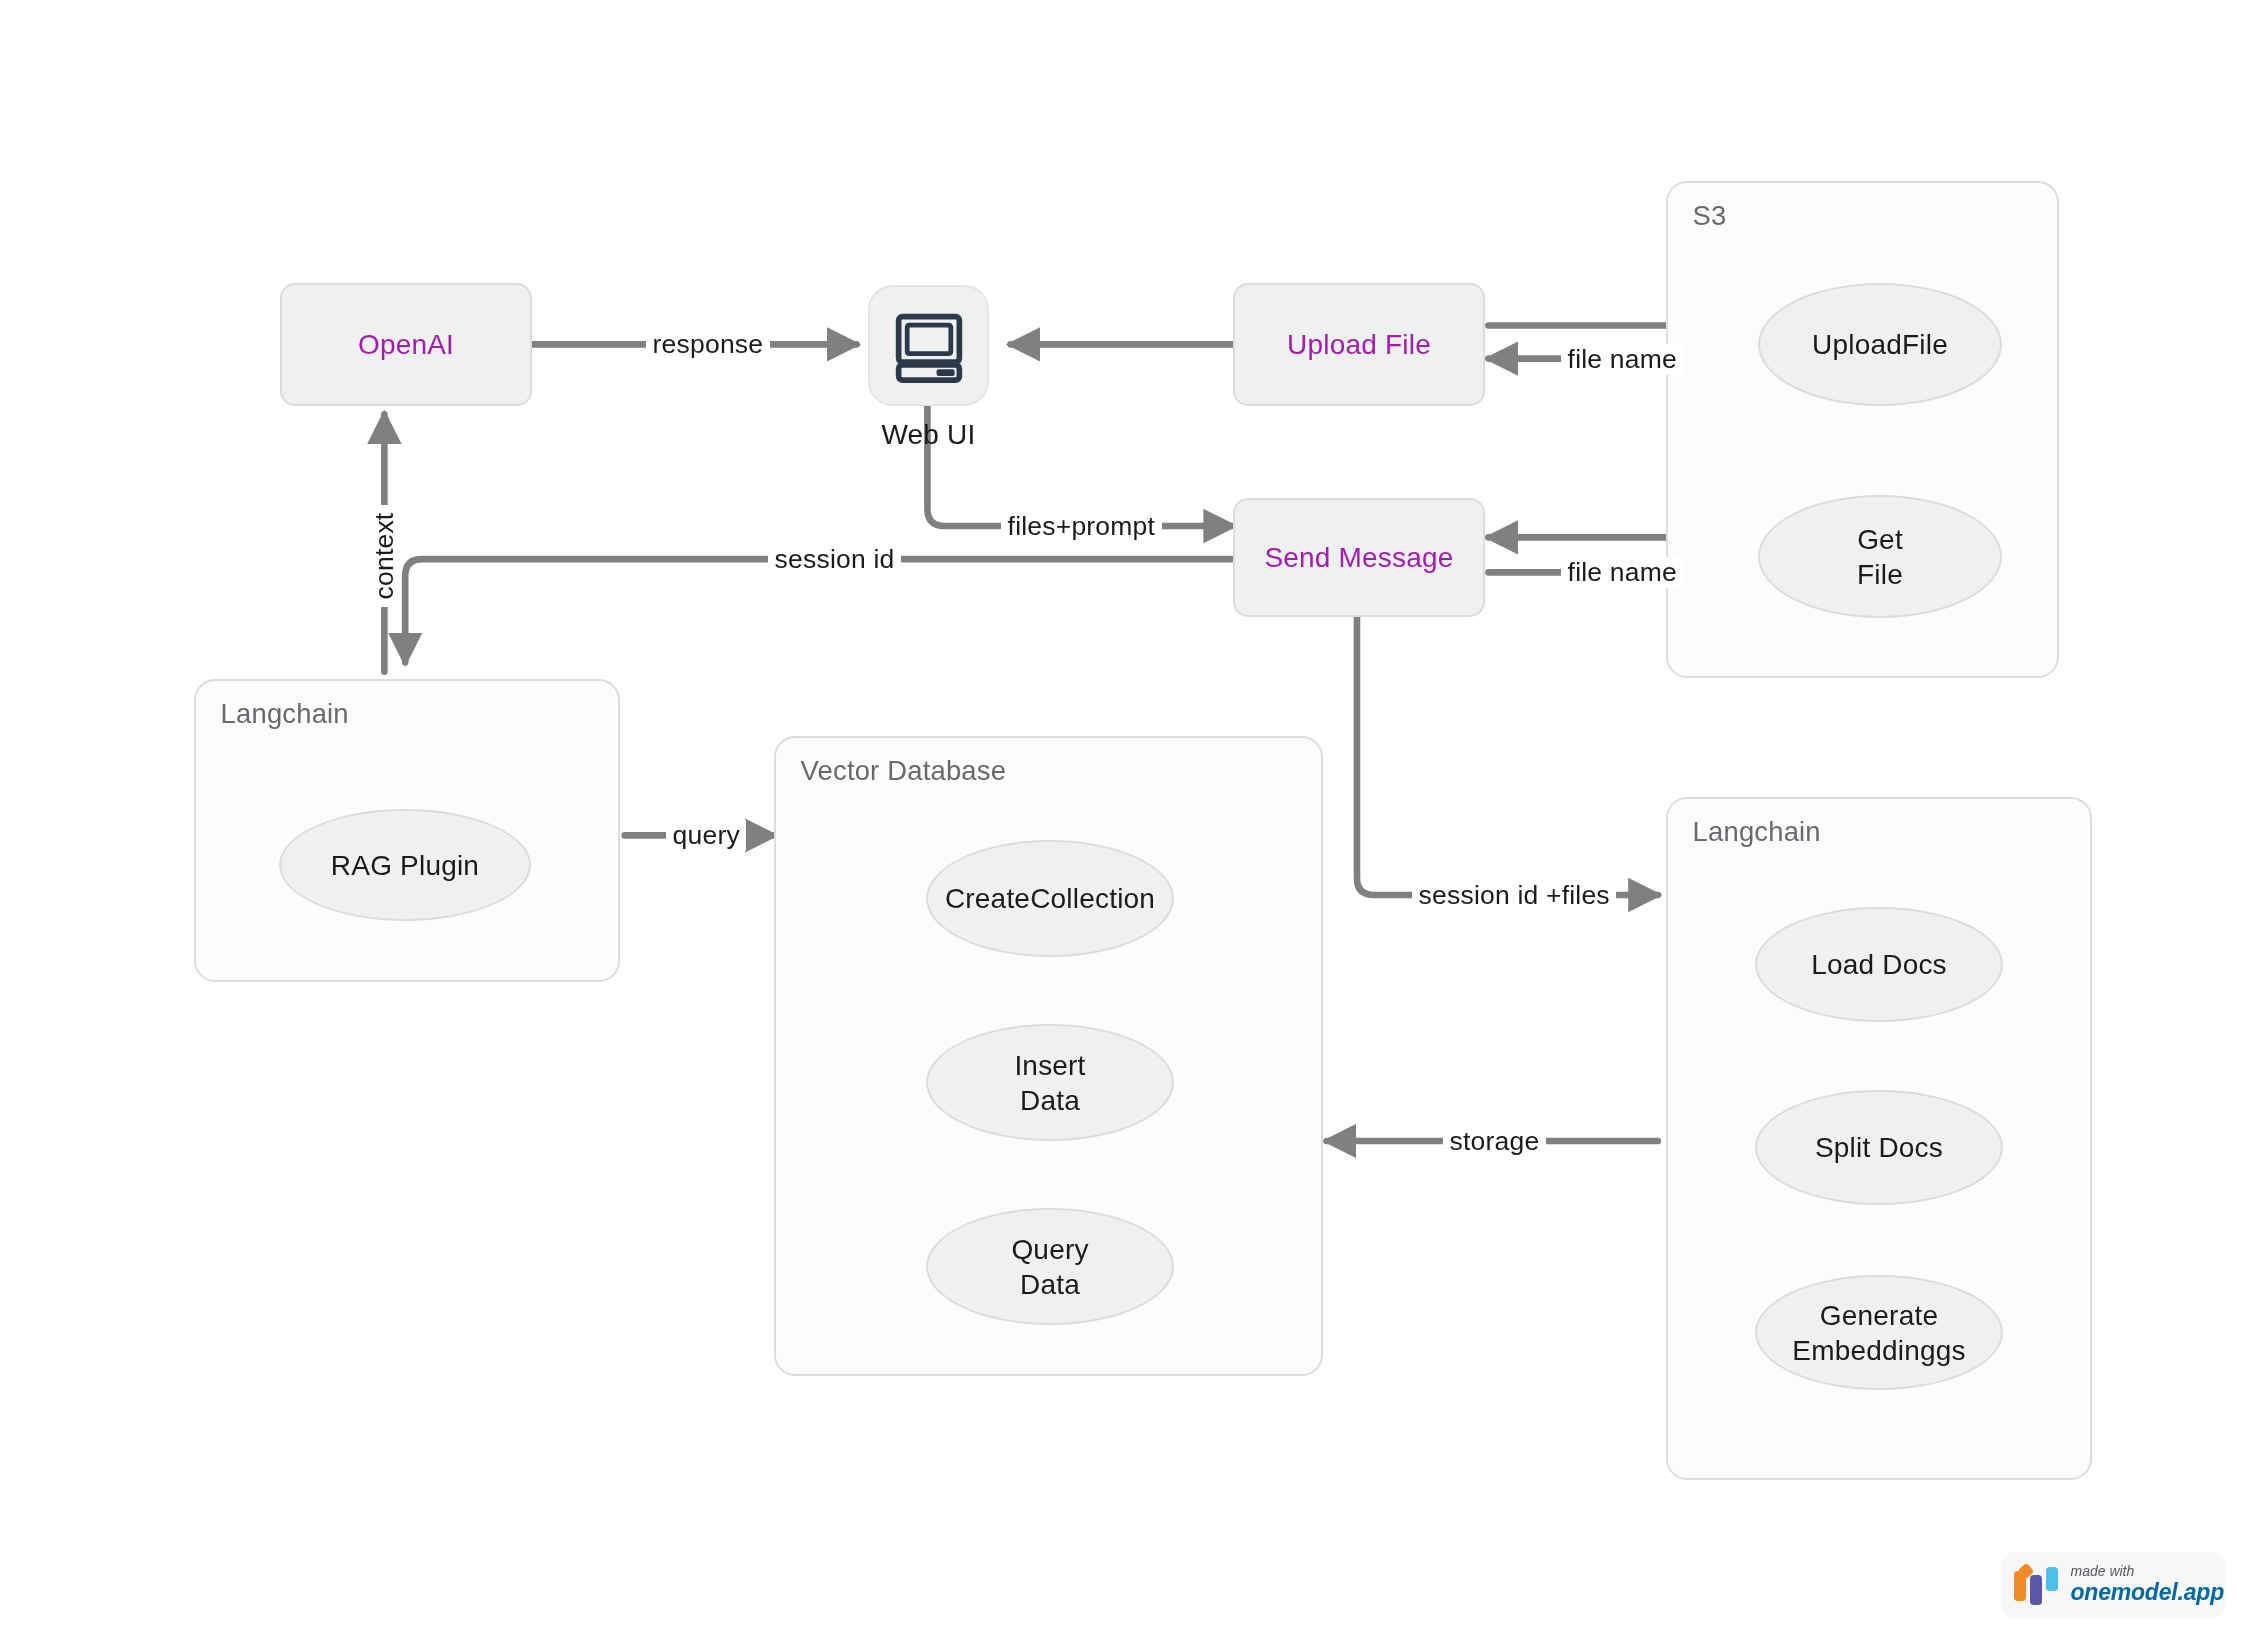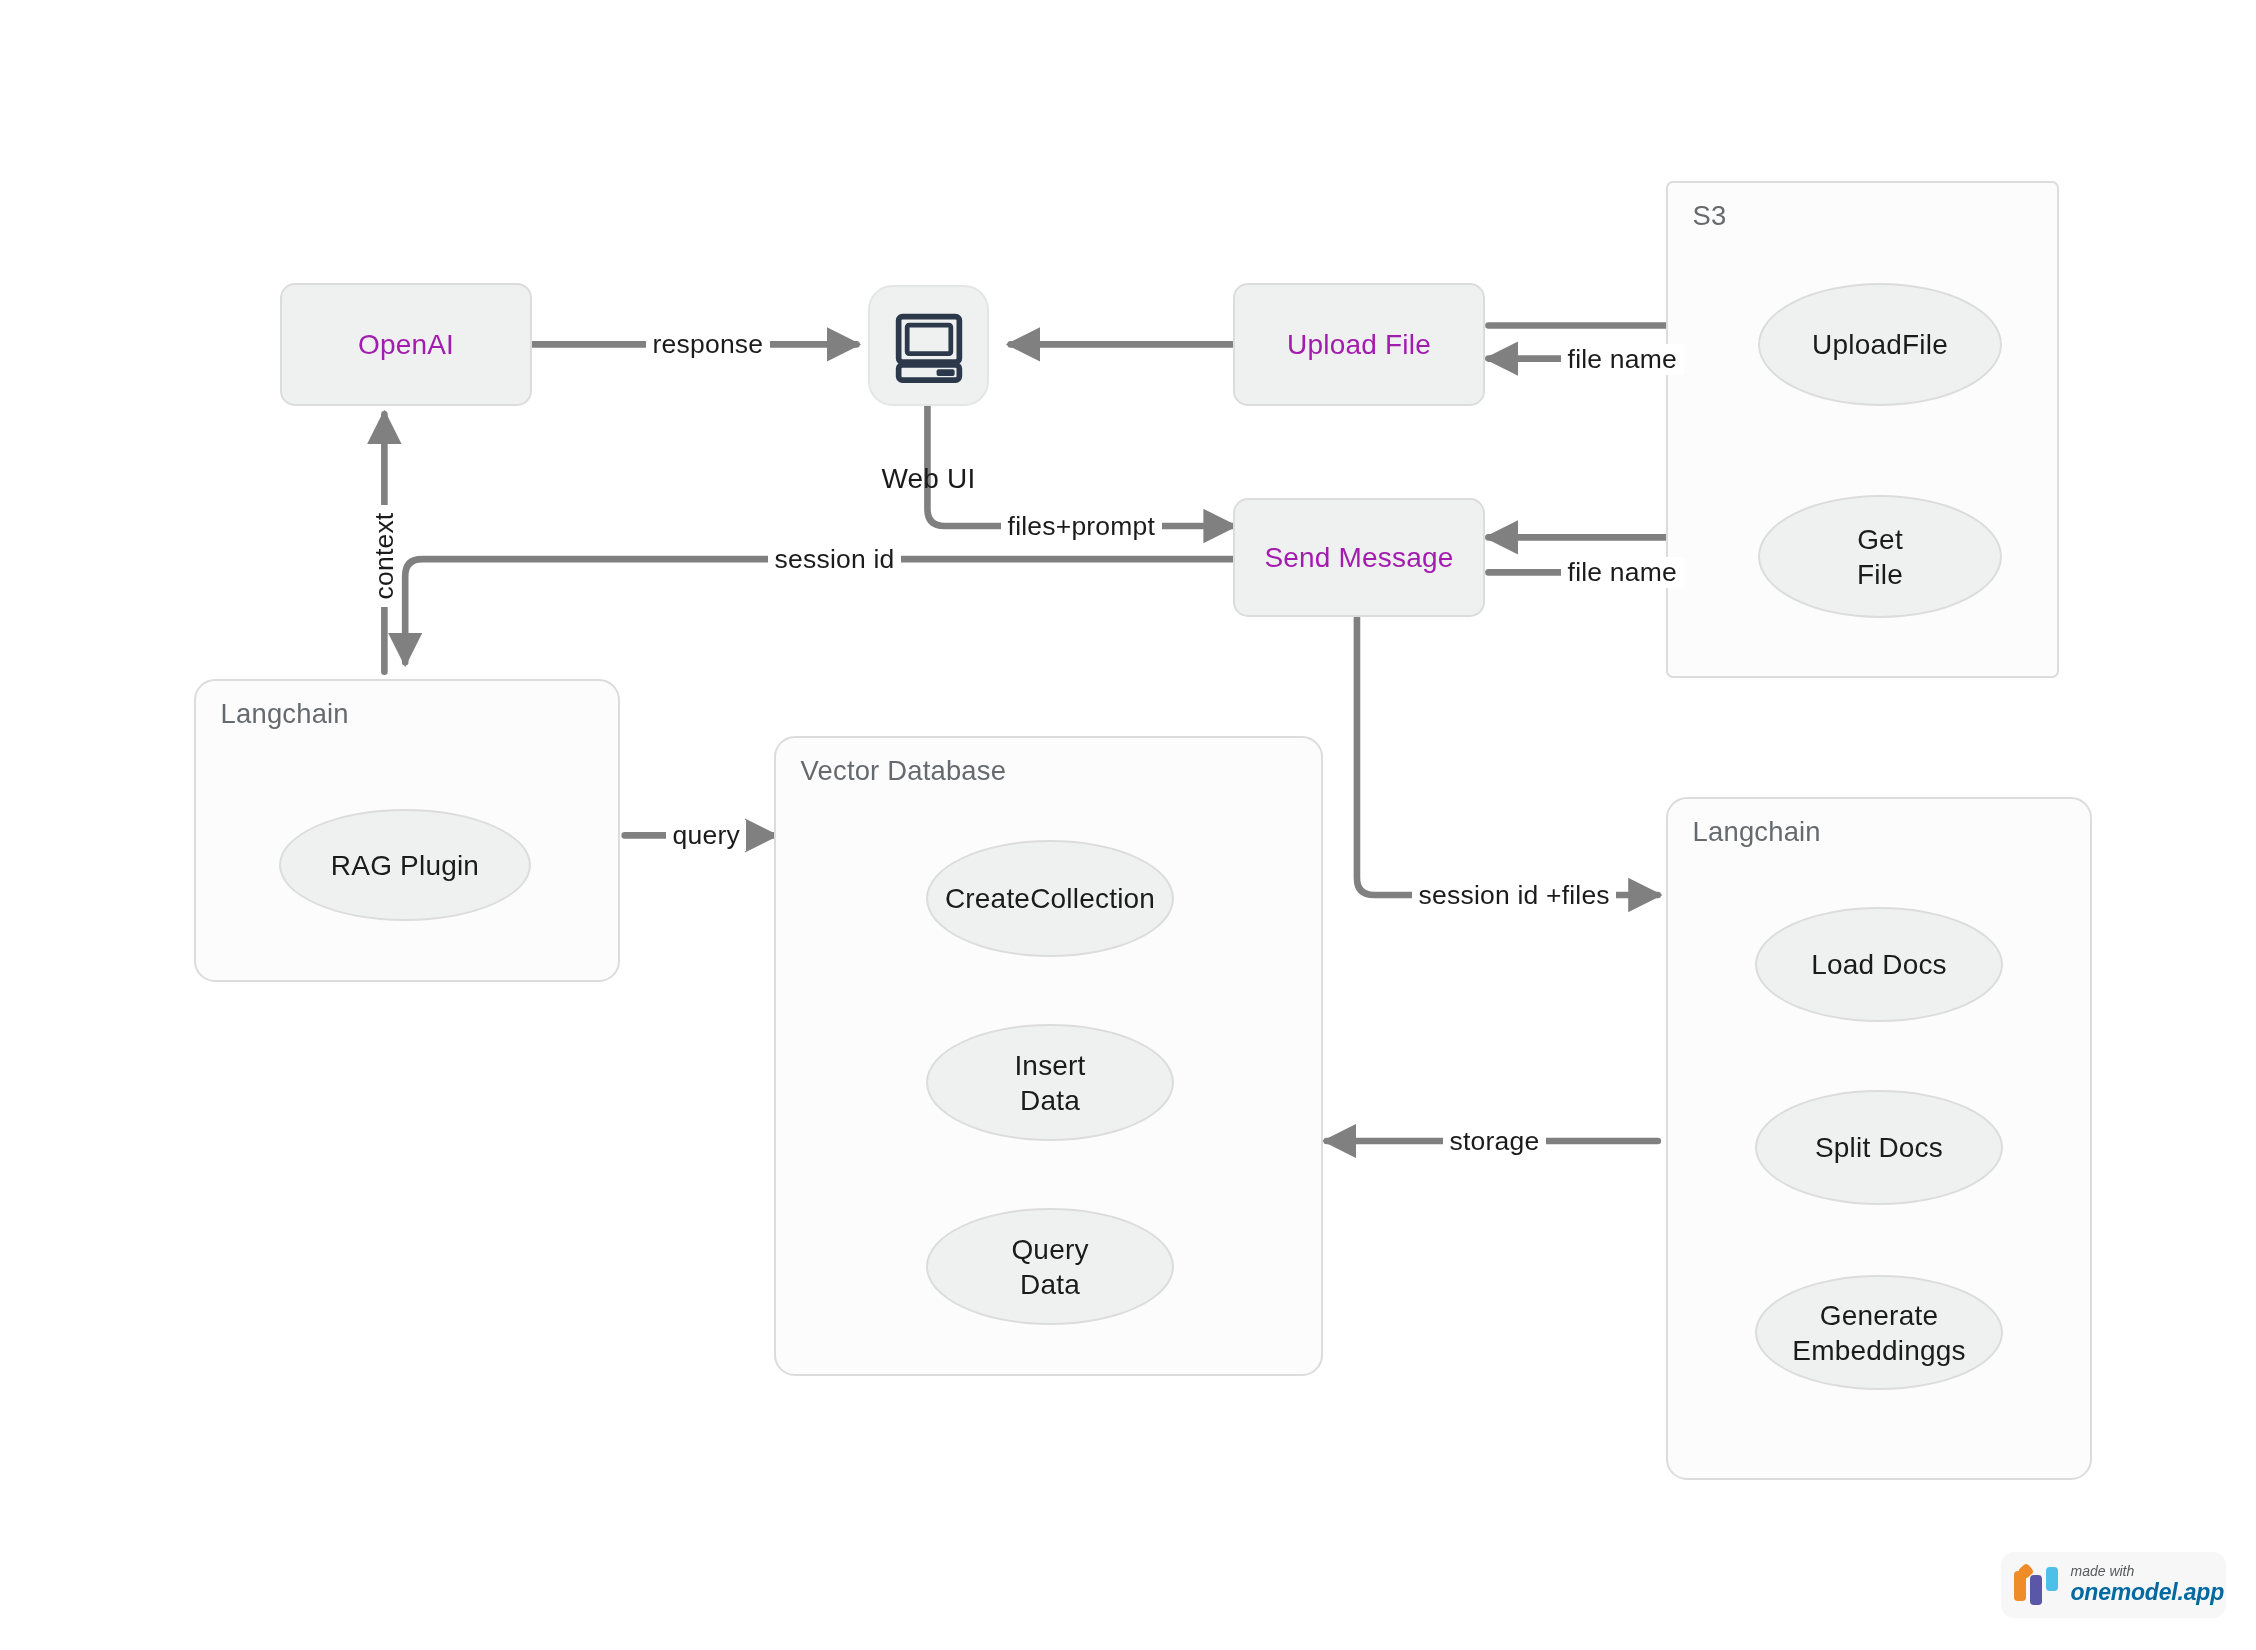--- a/index.html
+++ b/index.html
@@ -89,21 +89,20 @@
     justify-content: center;
   }
   .icon-node svg { display: block; }
   .icon-caption {
     position: absolute;
     font-size: 28px;
     color: #1b1b1b;
     text-align: center;
     white-space: nowrap;
     letter-spacing: 0.2px;
-    margin-top: 44px;
   }
 
   
   .edge-label {
     position: absolute;
     font-size: 26.5px;
     color: #1b1b1b;
     background: #ffffff;
     padding: 0 6.6px;
     white-space: nowrap;
@@ -183,21 +182,21 @@
       <path d="M 1573 605 L 1852 605" marker-end="url(#arrow)"></path>
 
       <path d="M 660 883 L 818 883" marker-end="url(#arrow)"></path>
 
       <path d="M 1434 652 L 1434 928 Q 1434 946 1452 946 L 1752 946" marker-end="url(#arrow)"></path>
 
       <path d="M 1752 1206 L 1402 1206" marker-end="url(#arrow)"></path>
     </g>
   </svg>
 
-  <div class="group" style="left:1666px; top:181px; width:393px; height:497px;border-radius:7px;">
+  <div class="group" style="left:1666px; top:181px; width:393px; height:497px;">
     <div class="group-title">S3</div>
   </div>
 
   <div class="group" style="left:194px; top:679px; width:426px; height:303px;">
     <div class="group-title">Langchain</div>
   </div>
 
   <div class="group" style="left:774px; top:736px; width:549px; height:640px;">
     <div class="group-title">Vector Database</div>
   </div>

